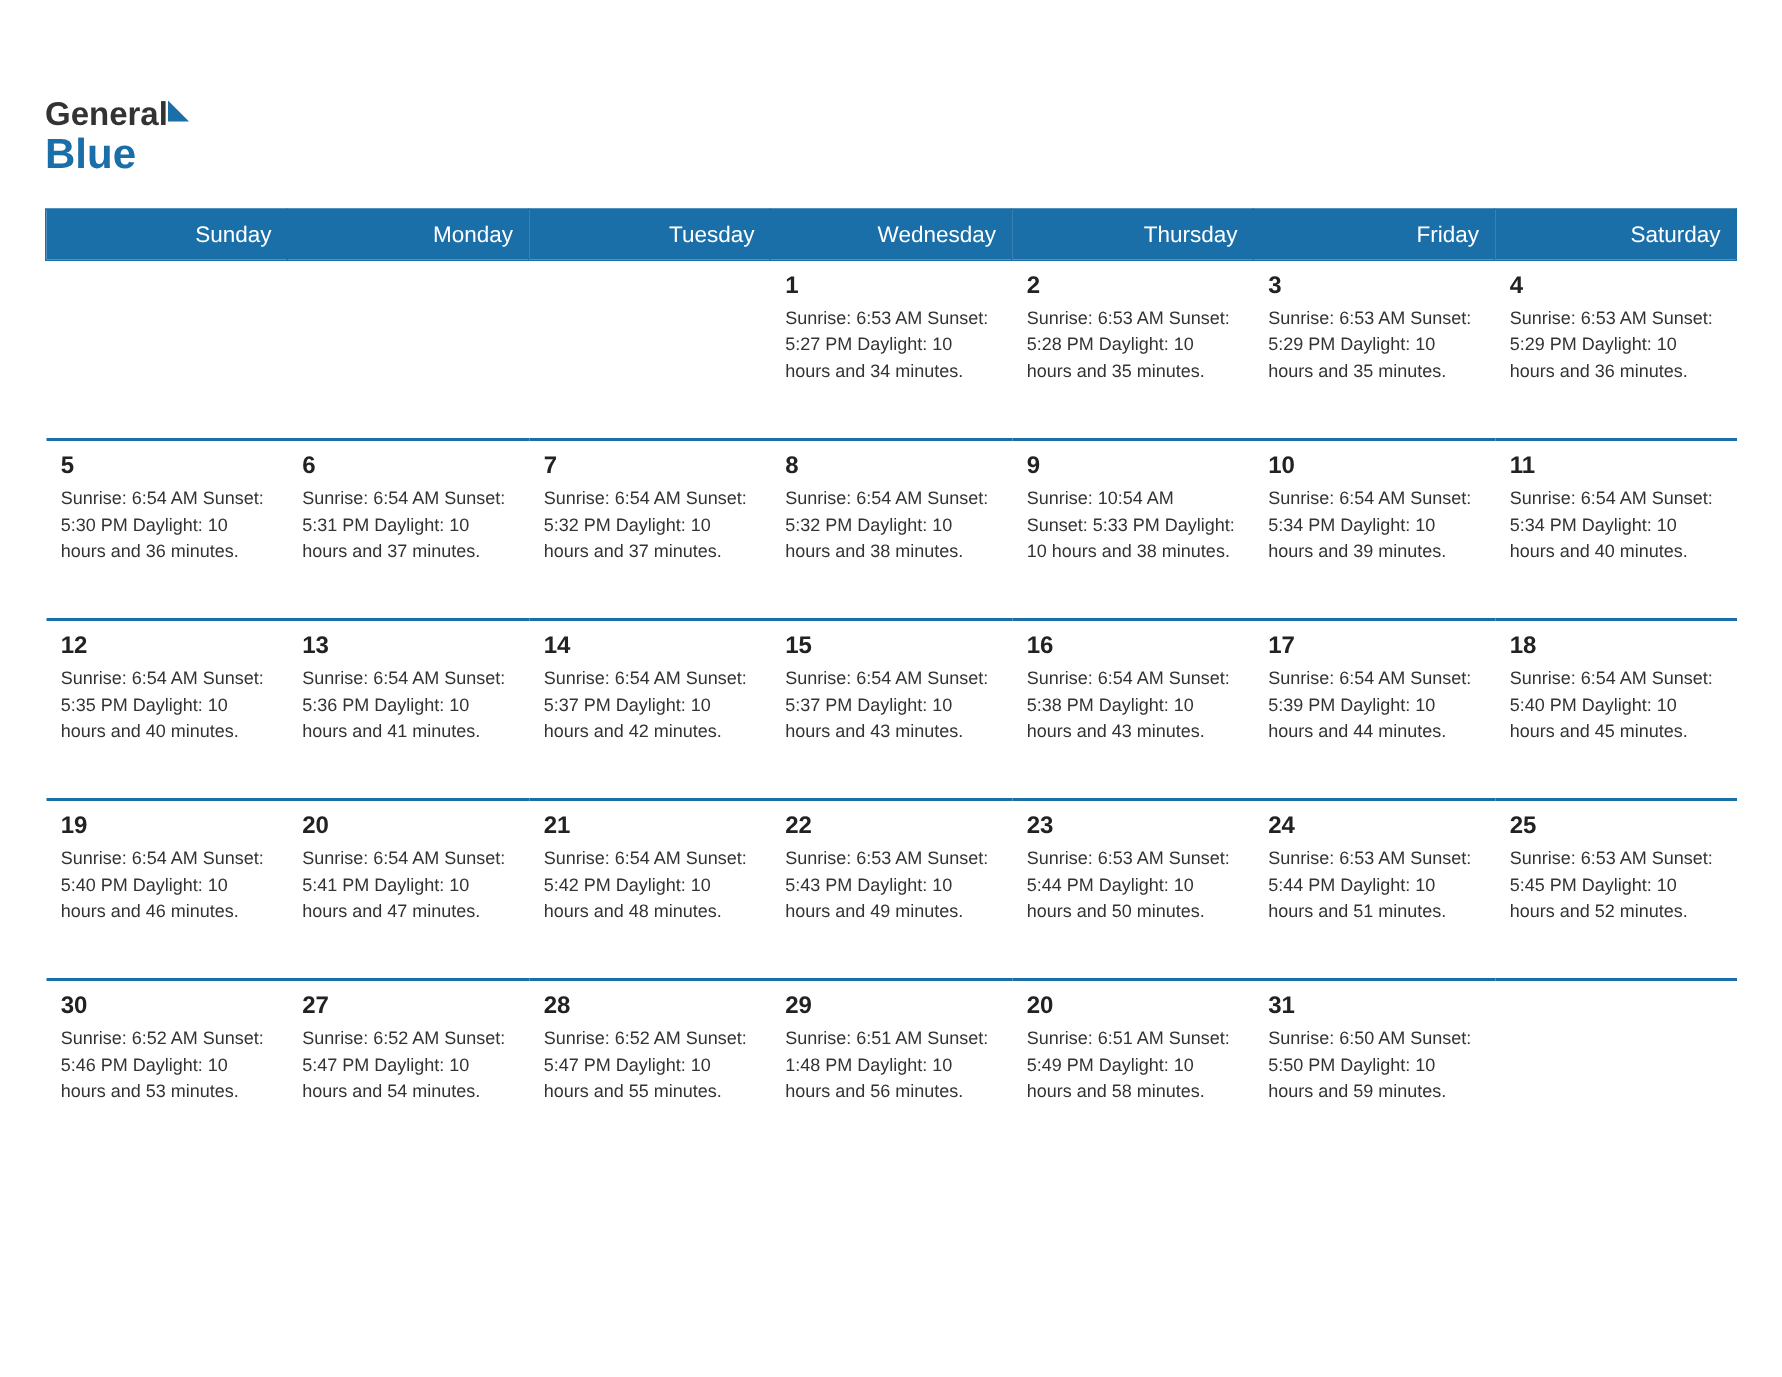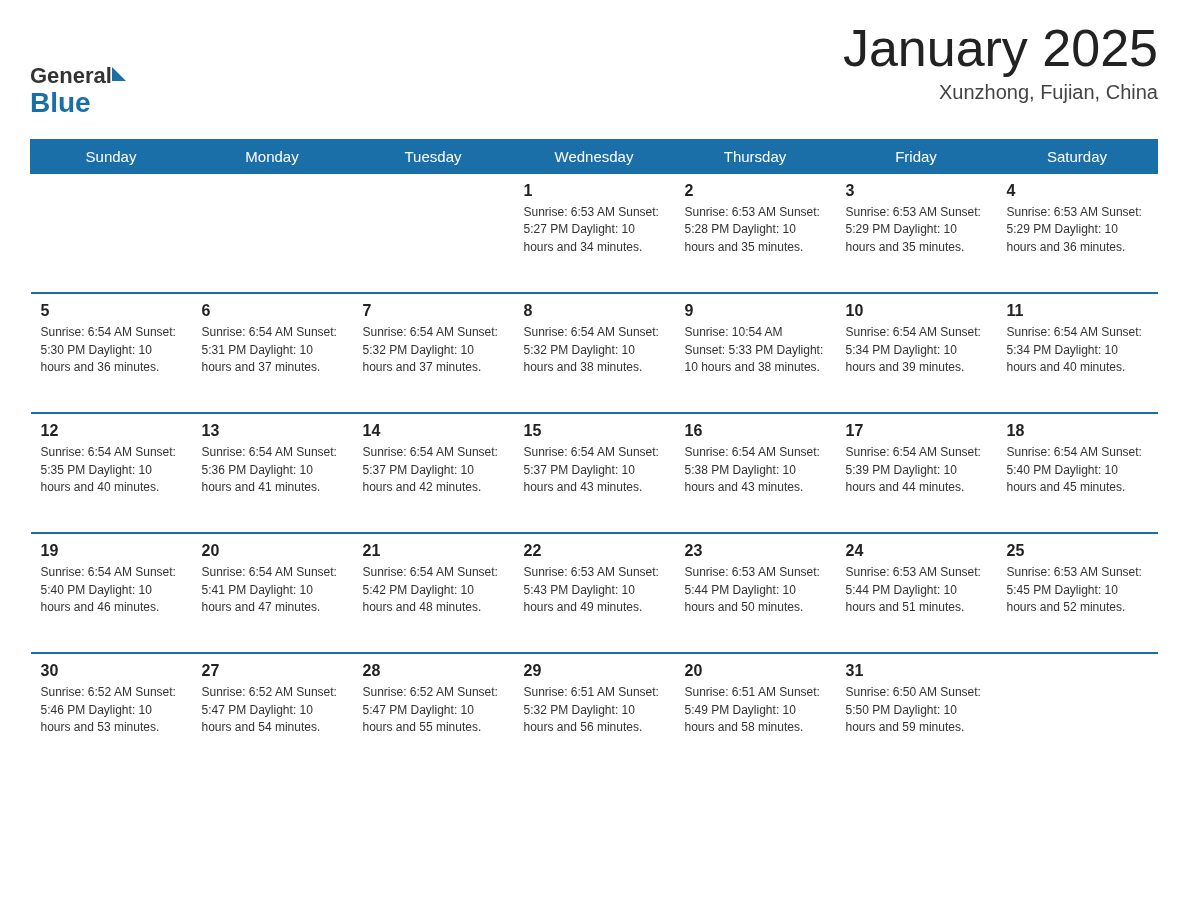--- a/index.html
+++ b/index.html
@@ -61,22 +61,22 @@
       border-collapse: collapse;
       table-layout: fixed;
     }
     thead tr {
       background-color: #1a6fa8;
     }
     thead th {
       color: #fff;
       font-size: 15px;
       font-weight: normal;
-      padding: 8px 22px;
-      text-align: center;
+      padding: 8px 10px;
+      text-align: right;
       border: 1px solid #1a6fa8;
     }
     tbody tr {
       border-bottom: 2px solid #1a6fa8;
     }
     tbody td {
       vertical-align: top;
       padding: 8px 10px;
       font-size: 12.5px;
       color: #333;
@@ -107,24 +107,20 @@
     <div style="line-height:1.1">
       <div style="display:flex;align-items:center;">
         <span class="logo-text">General</span>
         <span class="logo-triangle"></span>
       </div>
       <div>
         <span class="logo-blue">Blue</span>
       </div>
     </div>
   </div>
-  <div class="title-block">
-    <div class="month-title">January 2025</div>
-    <div class="location">Xunzhong, Fujian, China</div>
-  </div>
 </div>
 
 <table>
   <thead>
     <tr>
     <th>Sunday</th>
         <th>Monday</th>
         <th>Tuesday</th>
         <th>Wednesday</th>
         <th>Thursday</th>
@@ -337,21 +333,21 @@
         <td>
           <span class="day-number">28</span>
           <div class="day-info">Sunrise: 6:52 AM
 Sunset: 5:47 PM
 Daylight: 10 hours
 and 55 minutes.</div>
         </td>
         <td>
           <span class="day-number">29</span>
           <div class="day-info">Sunrise: 6:51 AM
-Sunset: 5:32 PM
+Sunset: 1:48 PM
 Daylight: 10 hours
 and 56 minutes.</div>
         </td>
         <td>
           <span class="day-number">20</span>
           <div class="day-info">Sunrise: 6:51 AM
 Sunset: 5:49 PM
 Daylight: 10 hours
 and 58 minutes.</div>
         </td>

